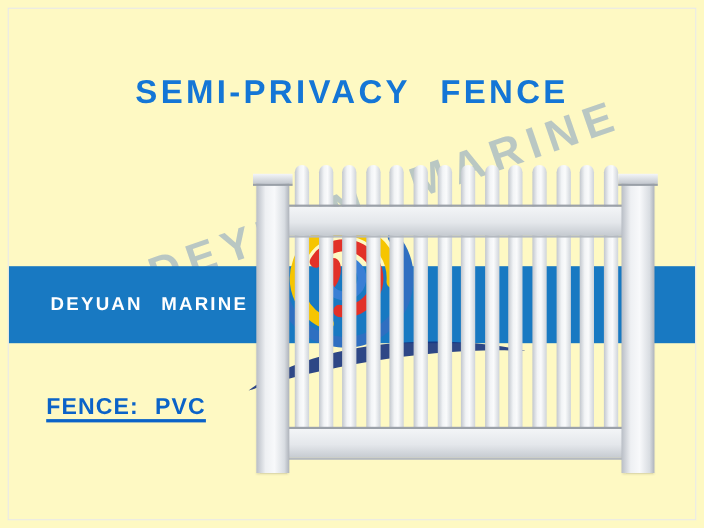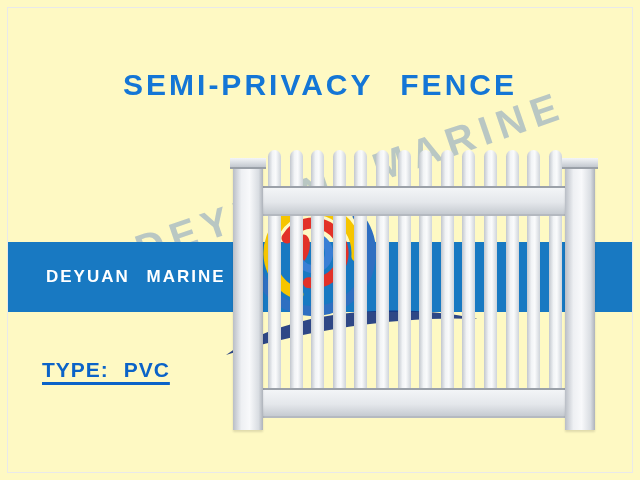--- a/index.html
+++ b/index.html
@@ -98,21 +98,21 @@
   </svg>
 
   <svg class="swoosh" viewBox="0 0 262 72">
     <path d="M4,62 C62,18 172,8 256,26 C172,22 72,40 4,62 Z" fill="#17337f" opacity="0.9"></path>
   </svg>
 
   <div class="band">
     <div class="band-label">DEYUAN  MARINE</div>
   </div>
 
-  <div class="type-line">TYPE:  PVC</div>
+  <div class="type-line">FENCE:  PVC</div>
 
   <div class="fence">
     <div class="pickets">
         <div class="picket"></div>
         <div class="picket"></div>
         <div class="picket"></div>
         <div class="picket"></div>
         <div class="picket"></div>
         <div class="picket"></div>
         <div class="picket"></div>

